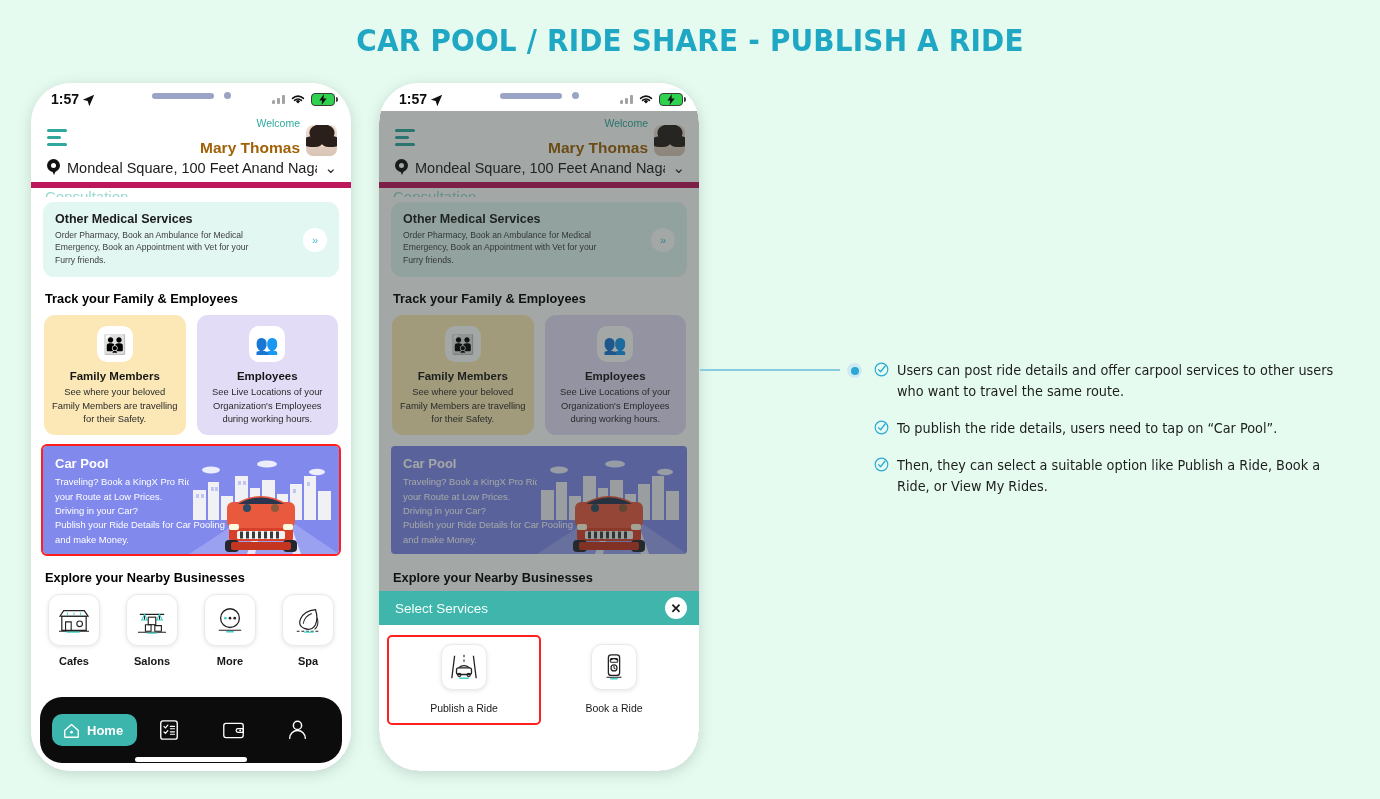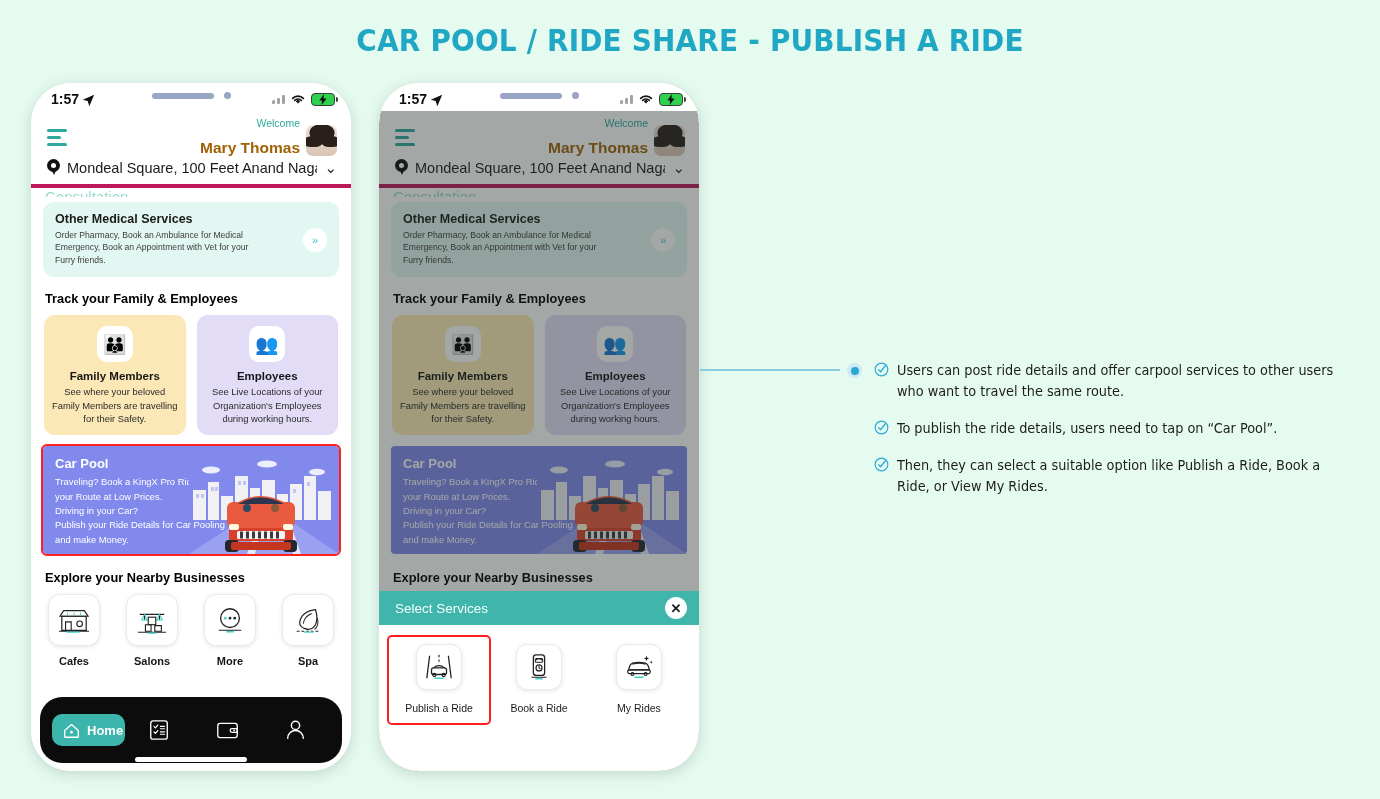--- a/index.html
+++ b/index.html
@@ -71,21 +71,21 @@
   }
   .battery::after {
     content:''; position:absolute; right:-4px; top:3.5px; width:2.5px; height:5px;
     background:#3a3a3a; border-radius: 0 2px 2px 0;
   }
 
   
   .app-header {
     position: absolute; top: 28px; left: 0; right: 0; height: 77px;
     background: #ffffff; z-index: 20;
-    border-bottom: 4px solid #be185d;
+    border-bottom: 6px solid #be185d;
   }
   .hdr-row { display: flex; align-items: center; justify-content: space-between; padding: 6px 14px 0 16px; height: 46px; }
   .hamburger { display: flex; flex-direction: column; gap: 4px; cursor: pointer; }
   .hamburger span { display: block; height: 3px; border-radius: 2px; background: #2fa99e; }
   .hamburger span:nth-child(1) { width: 20px; }
   .hamburger span:nth-child(2) { width: 14px; }
   .hamburger span:nth-child(3) { width: 20px; }
   .user-block { display: flex; align-items: flex-end; gap: 6px; }
   .user-text { text-align: right; line-height: 1.1; }
   .welcome { font-size: 10.5px; color: #2fa99e; }
@@ -169,21 +169,21 @@
   .biz-label { font-size: 11px; font-weight: bold; color: #161616; margin-top: 9px; }
 
   
   .bottom-nav {
     position: absolute; left: 9px; right: 9px; bottom: 8px; height: 66px;
     background: #0c0c0c; border-radius: 22px; z-index: 25;
     display: flex; align-items: center; padding: 0 12px;
   }
   .nav-home {
     background: #3cb6ad; border-radius: 10px; height: 32px; display: flex;
-    align-items: center; gap: 7px; padding: 0 2px 0 11px;
+    align-items: center; gap: 7px; padding: 0 14px 0 11px;
   }
   .nav-home span { font-size: 13px; font-weight: bold; color: #fff; }
   .nav-item { flex: 1; display: flex; align-items: center; justify-content: center; }
   .home-ind {
     position: absolute; left: 50%; transform: translateX(-50%);
     bottom: 9px; width: 112px; height: 5px; border-radius: 3px; background: #fff; z-index: 26;
   }
   .home-ind.dark { background: #8b8b8b; }
 
   
@@ -650,35 +650,20 @@
                 <path d="M12 9 q4 -4 8 0" fill="none" stroke="#222" stroke-width="1.2"></path>
                 <rect x="12" y="7" width="8" height="4" rx="1.2" fill="none" stroke="#222" stroke-width="1.1"></rect>
                 <circle cx="16" cy="17" r="3.2" fill="none" stroke="#222" stroke-width="1.3"></circle>
                 <path d="M16 15 v2 l1.4 1" stroke="#222" stroke-width="1.1" fill="none"></path>
                 <path d="M8 27 h16" stroke="#222" stroke-width="1.1"></path>
                 <path d="M12 28.5 h8" stroke="#3fd0c8" stroke-width="1.6"></path>
               </svg>
             </div>
             <div class="svc-label">Book a Ride</div>
           </div>
-          <div class="svc">
-            <div class="svc-icon">
-              <svg width="30" height="30" viewBox="0 0 32 32">
-                <path d="M5 19 q1 -6 4 -7 q7 -2 14 0 q3 1 4 7 z" fill="none" stroke="#222" stroke-width="1.4"></path>
-                <path d="M9 13 q7 -2 14 0" fill="none" stroke="#222" stroke-width="1.1"></path>
-                <rect x="4" y="19" width="24" height="4" rx="1.6" fill="none" stroke="#222" stroke-width="1.3"></rect>
-                <circle cx="9" cy="23.5" r="1.6" fill="none" stroke="#222" stroke-width="1.2"></circle>
-                <circle cx="23" cy="23.5" r="1.6" fill="none" stroke="#222" stroke-width="1.2"></circle>
-                <path d="M24 4 l.8 2 l2 .8 l-2 .8 l-.8 2 l-.8 -2 l-2 -.8 l2 -.8 z" fill="#222"></path>
-                <path d="M29 9 l.5 1.3 l1.3 .5 l-1.3 .5 l-.5 1.3 l-.5 -1.3 l-1.3 -.5 l1.3 -.5 z" fill="#222"></path>
-                <path d="M11 27 h10" stroke="#3fd0c8" stroke-width="1.6"></path>
-              </svg>
-            </div>
-            <div class="svc-label">My Rides</div>
-          </div>
         </div>
       </div>
       <div class="home-ind dark"></div>
     </div>
   </div>
 
   <div class="connector"></div>
   <div class="conn-dot">
       <i></i>
     </div>

